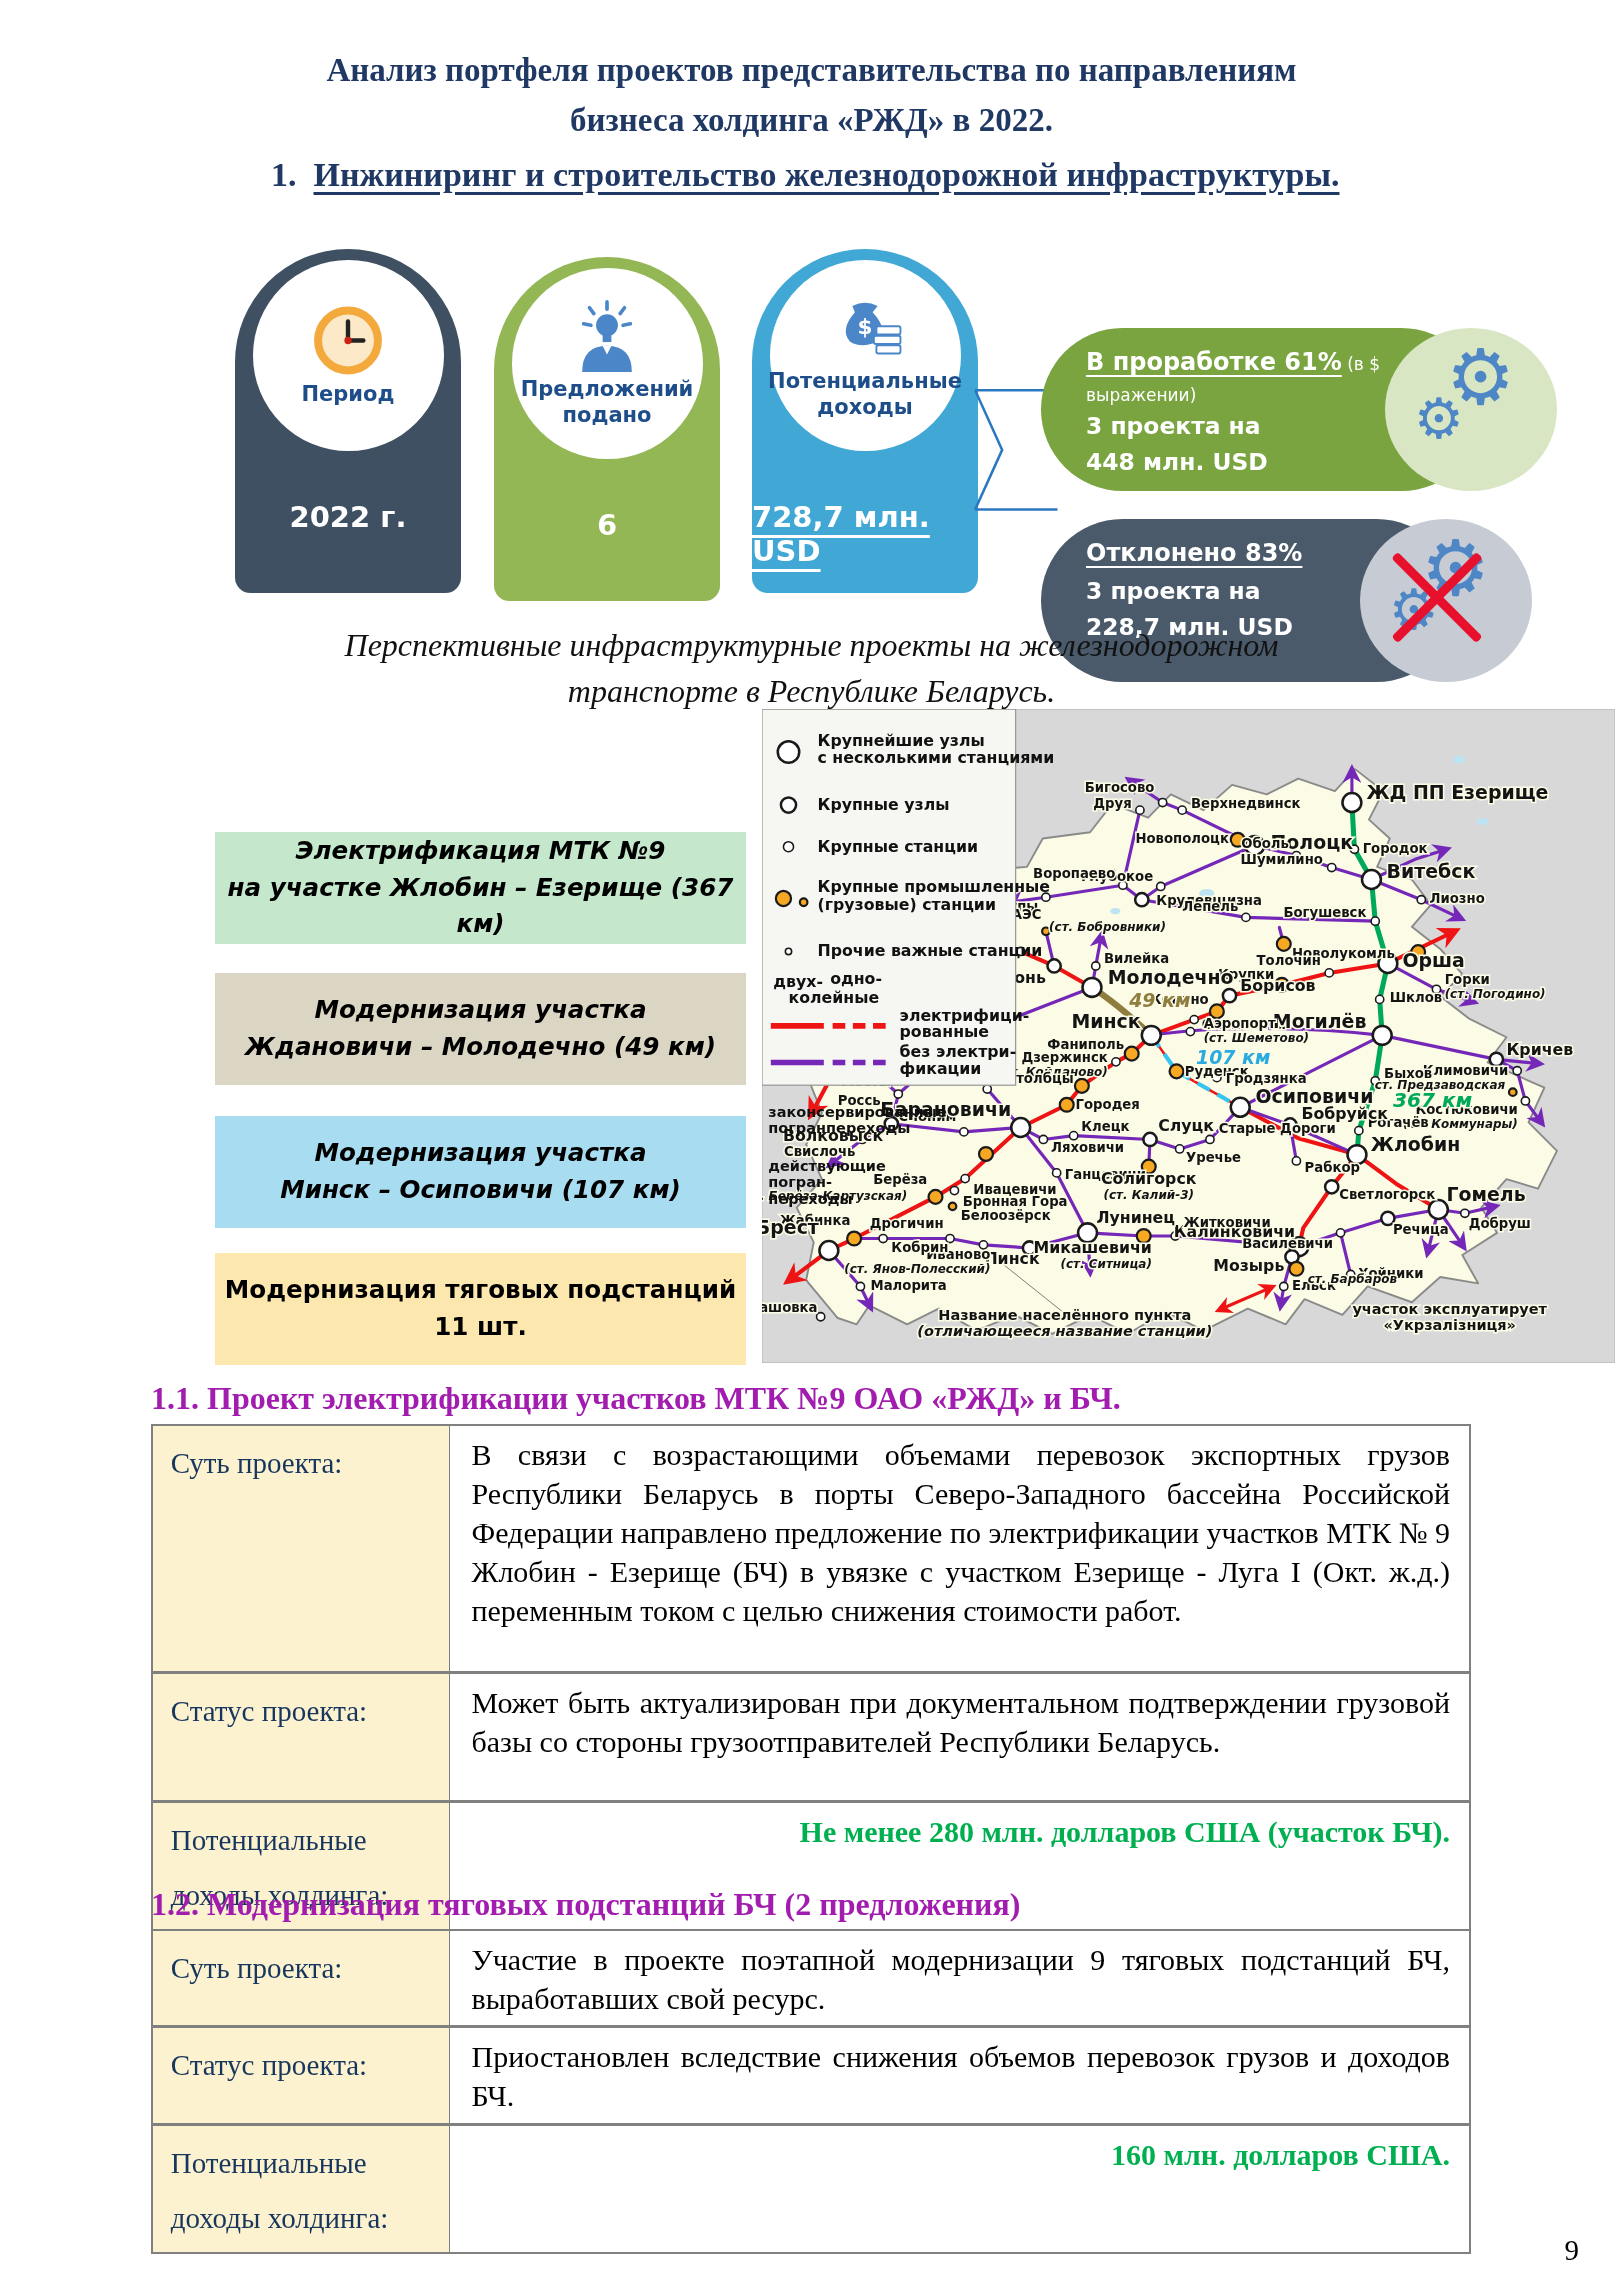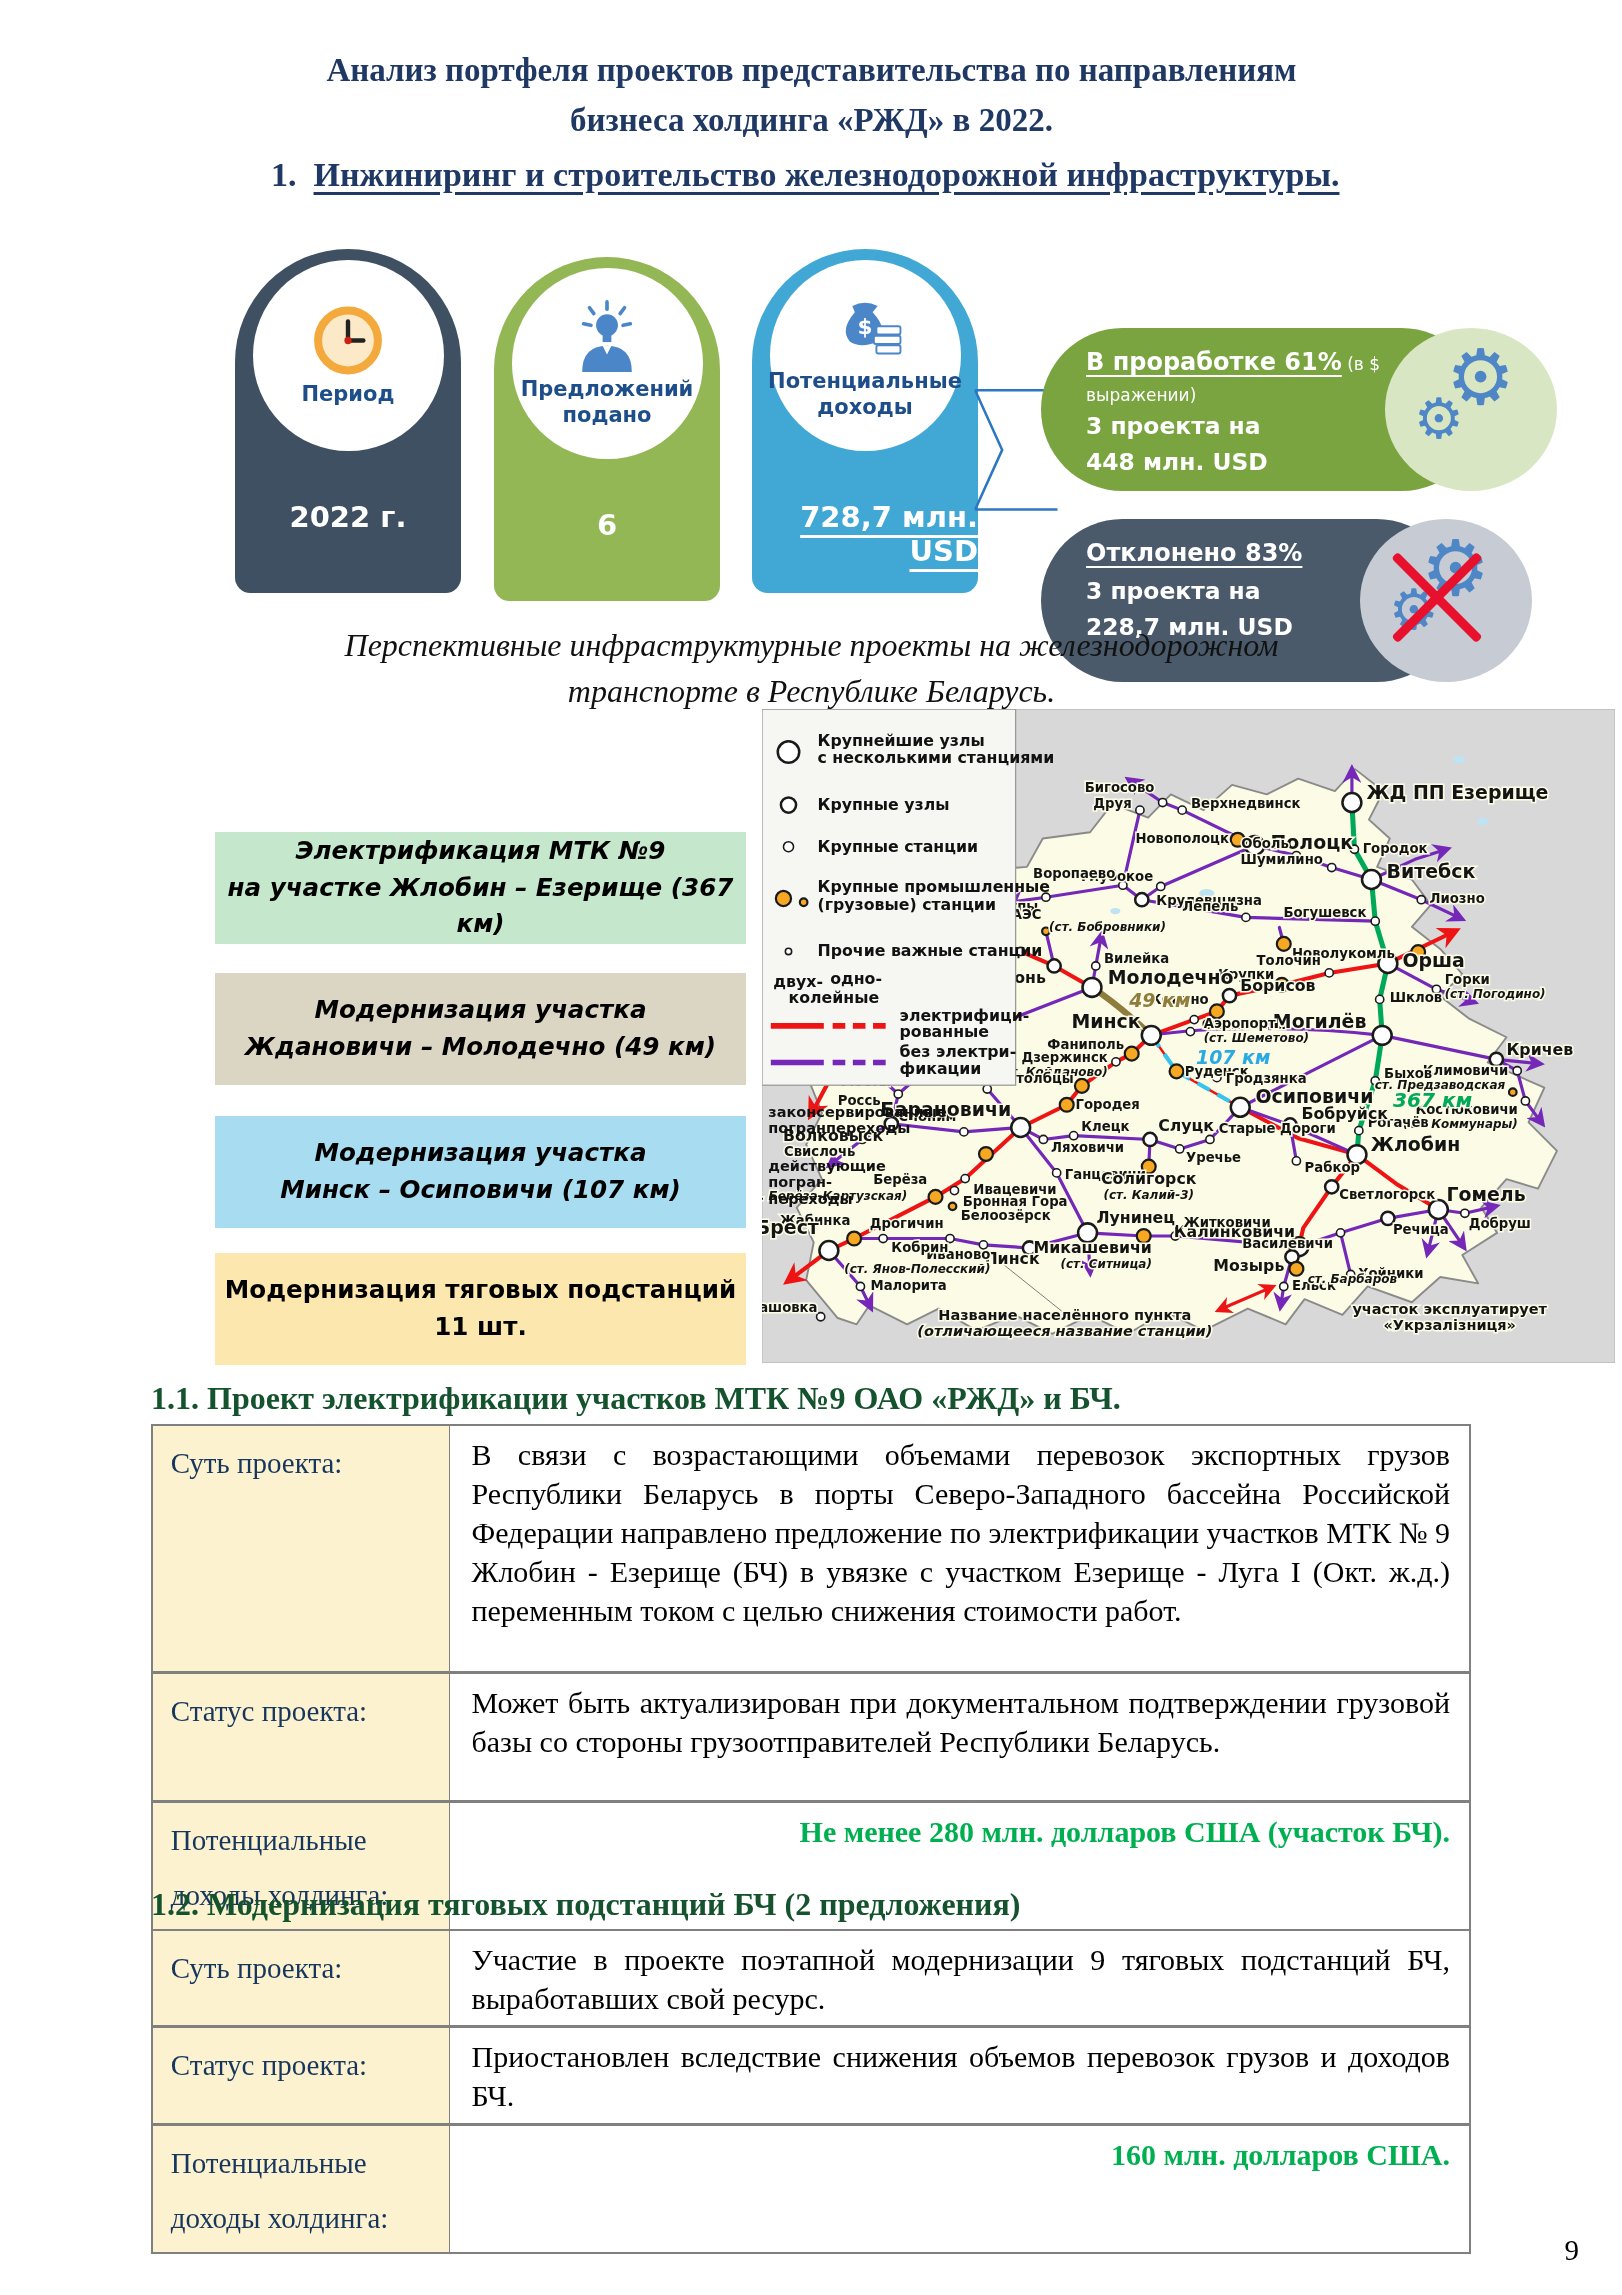--- a/index.html
+++ b/index.html
@@ -15,21 +15,21 @@
   .sec1-head .und{text-decoration:underline;text-underline-offset:6.3px;text-decoration-thickness:3.2px}
   .subtitle{position:absolute;left:0;top:622px;width:100%;text-align:center;
     font-style:italic;font-size:32px;color:#111;line-height:1.45}
 
   
   .pill{position:absolute;width:226px;height:344px;border-radius:120px 120px 16.4px 16.4px;
     display:flex;flex-direction:column;align-items:center;font-family:"DejaVu Sans",sans-serif}
   .pill-circle{margin-top:11.4px;width:191px;height:191px;border-radius:50%;background:#fff;
     display:flex;flex-direction:column;align-items:center;justify-content:center;text-align:center}
   .pill-label{font-size:21px;font-weight:bold;color:#1D4E89;line-height:1.25;margin-top:3.8px;white-space:pre-line}
-  .pill-value{margin-top:49px;font-size:29px;font-weight:bold;color:#fff;text-align:right}
+  .pill-value{margin-top:49px;font-size:29px;font-weight:bold;color:#fff;text-align:left}
   .pill-value.u{text-decoration:underline;text-underline-offset:7.6px;text-decoration-thickness:2.5px}
   .pill-icon{width:76px;height:73px}
 
   
   .callout{position:absolute;left:1041px;height:163px;border-radius:83px;
     font-family:"DejaVu Sans",sans-serif;color:#fff}
   .callout .cap{position:absolute;right:-74px;top:0;width:172px;height:163px;border-radius:50%}
   .callout .txt{position:relative;padding:16.4px 0 0 45px;line-height:1.55}
   .co-title{font-size:24px;font-weight:bold;text-decoration:underline;text-underline-offset:5px}
   .co-note{font-size:17px;font-weight:normal}
@@ -64,21 +64,21 @@
   .l-sm{font-size:21px;font-weight:bold}
   .l-alt{font-size:19px;font-weight:bold;font-style:italic}
   .l-rg{font-size:32px;font-weight:bold;font-style:italic;fill:#00A859 !important}
   .l-ro{font-size:30px;font-weight:bold;font-style:italic;fill:#8F7D3E !important}
   .l-rb{font-size:30px;font-weight:bold;font-style:italic;fill:#29ABE2 !important}
   .l-leg{font-size:25px;font-weight:bold}
   .l-note{font-size:23px;font-weight:bold}
   .l-notei{font-size:23px;font-weight:bold;font-style:italic}
 
   
-  .sec-head{position:absolute;left:151px;width:1325px;font-size:32px;font-weight:bold;color:#14532d}
+  .sec-head{position:absolute;left:151px;width:1325px;font-size:32px;font-weight:bold;color:#a21caf}
   .ptable{position:absolute;left:151px;width:1320px;border:2.5px solid #808080;background:#fff}
   .prow{display:grid;grid-template-columns:297px 1fr;border-top:3.2px solid #808080}
   .prow:first-child{border-top:none}
   .pcell-l{background:#FCF2CF;border-right:1.9px solid #808080;padding:10px 12.6px 6.3px 17.7px;
     font-size:29px;font-weight:normal;color:#17365D;line-height:1.9;white-space:pre-line}
   .pcell-r{padding:8.8px 19px 7.6px 21.5px;font-size:30px;line-height:1.3;text-align:justify}
   .pcell-r.green{color:#00B050;font-weight:bold;text-align:right}
   .page-num{position:absolute;right:44px;top:2234px;font-size:29px}
 
   .conn{position:absolute;left:972px;top:366px}

